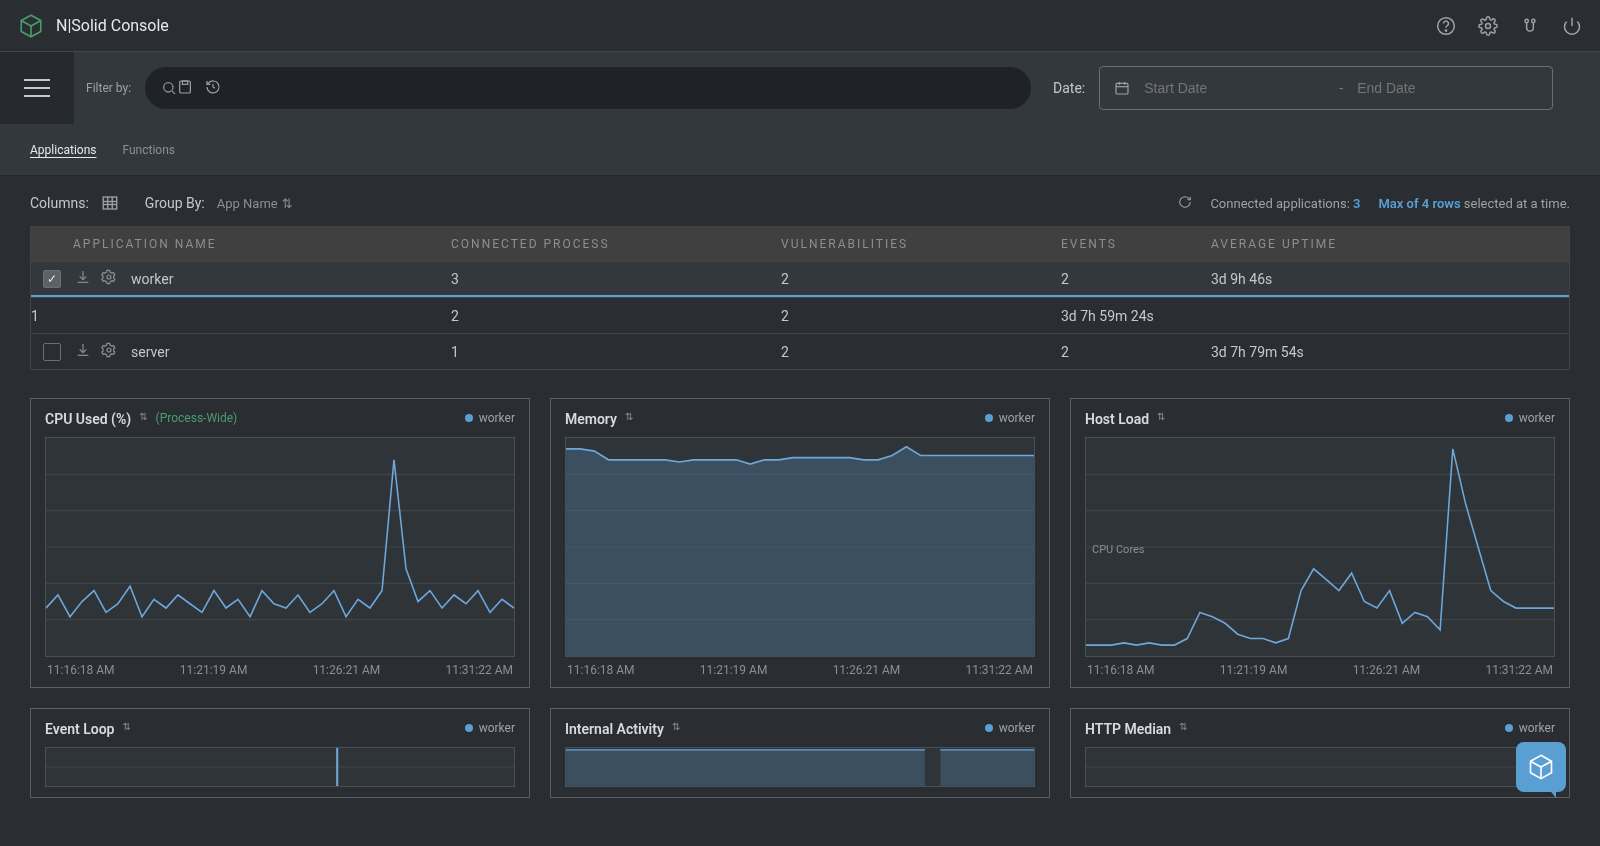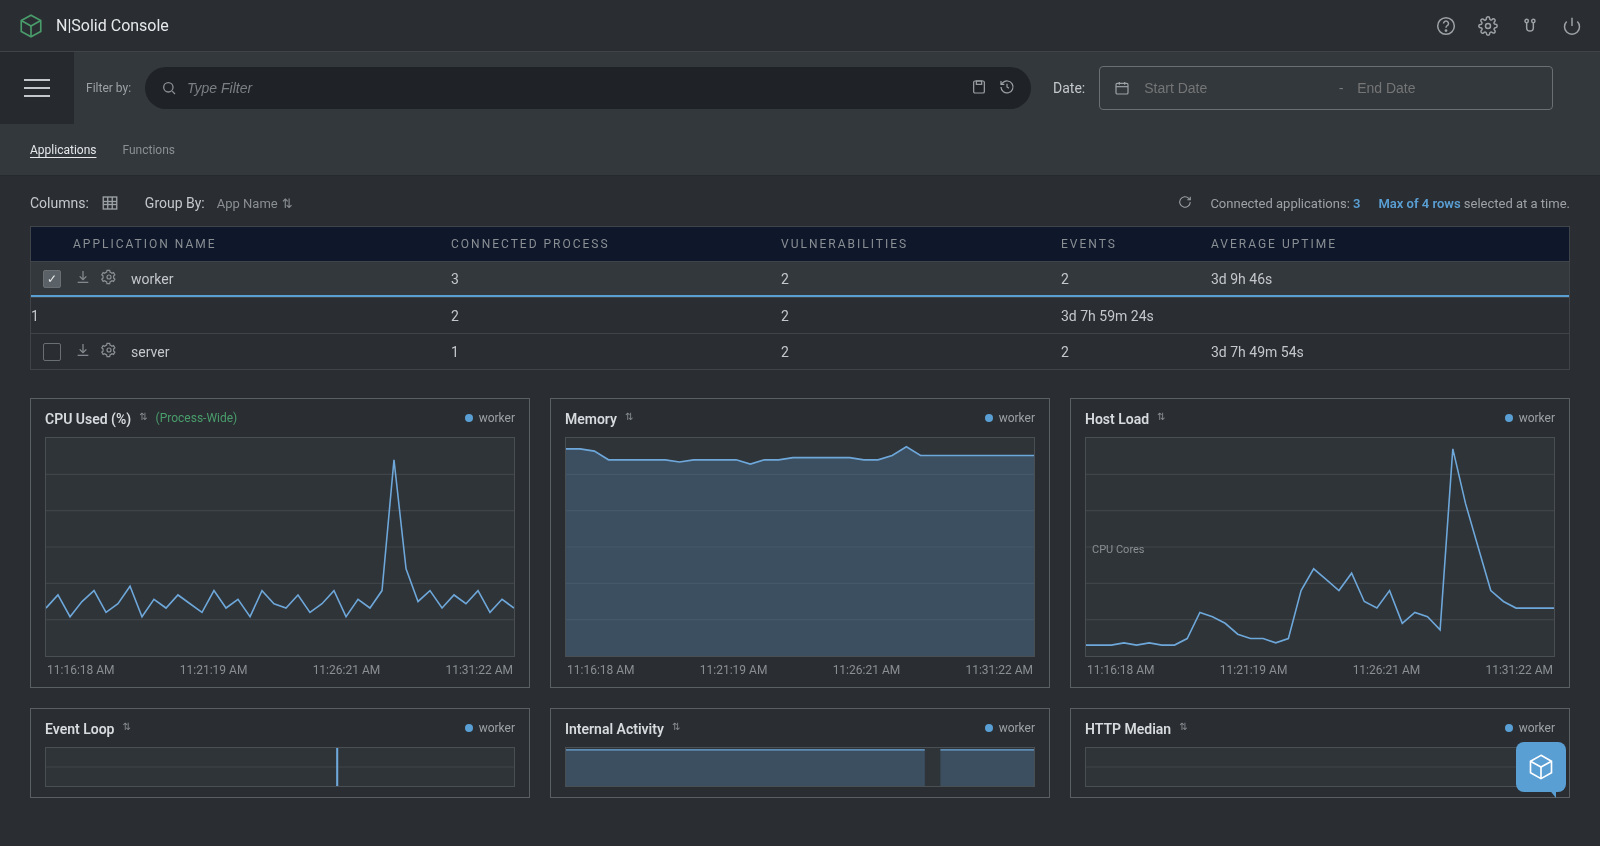--- a/index.html
+++ b/index.html
@@ -110,21 +110,21 @@
 .content::-webkit-scrollbar-thumb { background: #4a4f54; }
 .content::-webkit-scrollbar-track { background: #2a2e33; }
 
 .controls-row { display: flex; align-items: center; gap: 12px; font-size: 14px; }
 .controls-row .grid-icon { width: 18px; height: 18px; cursor: pointer; }
 .groupby-val { color: #8a8f94; font-size: 13px; display: inline-flex; align-items: flex-end; gap: 4px; cursor: pointer; }
 .right-info { margin-left: auto; display: flex; align-items: center; gap: 18px; font-size: 13px; color: #9da2a7; }
 .blue { color: #5a9fd4; font-weight: 600; }
 
 .table { margin-top: 14px; border: 1px solid #404449; }
-.thead { background: #0f172a; display: grid; grid-template-columns: 420px 330px 280px 150px 1fr; padding: 10px 0; font-size: 12px; letter-spacing: 2px; color: #8a8f94; }
+.thead { background: #404040; display: grid; grid-template-columns: 420px 330px 280px 150px 1fr; padding: 10px 0; font-size: 12px; letter-spacing: 2px; color: #8a8f94; }
 .thead div:first-child { padding-left: 42px; }
 .trow { display: grid; grid-template-columns: 420px 330px 280px 150px 1fr; align-items: center; height: 36px; border-top: 1px solid #404449; font-size: 14px; }
 .trow.selected { background: #33383d; border-bottom: 2px solid #5a9fd4; }
 .cell-app { display: flex; align-items: center; gap: 14px; padding-left: 12px; }
 .chk { width: 18px; height: 18px; border: 1px solid #6a6f74; border-radius: 2px; display: flex; align-items: center; justify-content: center; cursor: pointer; }
 .chk.checked { background: #5a6268; }
 .chk.checked::after { content: "✓"; color: #e6e8ea; font-size: 12px; }
 .row-icons { display: flex; gap: 10px; color: #8a8f94; }
 .row-icons > div { cursor: pointer; }
 
@@ -221,21 +221,20 @@
         <div></div>
         <div></div>
       </div>
   </div>
   <div class="filter-label">Filter by:</div>
   <div class="filter-input-wrap">
     <svg width="16" height="16" viewBox="0 0 24 24" fill="none" stroke="#8a8f94" stroke-width="2">
         <circle cx="11" cy="11" r="7"></circle>
         <line x1="21" y1="21" x2="16.65" y2="16.65"></line>
       </svg>
-    <input type="text" placeholder="Type Filter" style="">
     <div class="filter-icons">
       <div><svg width="16" height="16" viewBox="0 0 24 24" fill="none" stroke="currentColor" stroke-width="1.8">
             <rect x="4" y="3" width="16" height="18" rx="2"></rect>
             <rect x="8" y="3" width="8" height="5"></rect>
           </svg></div>
       <div><svg width="16" height="16" viewBox="0 0 24 24" fill="none" stroke="currentColor" stroke-width="1.8">
             <path d="M3 12a9 9 0 1 0 2.6-6.4L3 8"></path>
             <polyline points="3 3 3 8 8 8"></polyline>
             <polyline points="12 7 12 12 15 14"></polyline>
           </svg></div>
@@ -334,21 +333,21 @@
         <div><svg width="16" height="16" viewBox="0 0 24 24" fill="none" stroke="currentColor" stroke-width="1.8">
                   <circle cx="12" cy="12" r="3"></circle>
                   <path d="M19 12a7 7 0 0 0-.2-1.6l2-1.6-2-3.4-2.4 1a7 7 0 0 0-2.8-1.6L13 2h-4l-.6 2.8a7 7 0 0 0-2.8 1.6l-2.4-1-2 3.4 2 1.6A7 7 0 0 0 3 12c0 .5 0 1 .2 1.6l-2 1.6 2 3.4 2.4-1a7 7 0 0 0 2.8 1.6L9 22h4l.6-2.8a7 7 0 0 0 2.8-1.6l2.4 1 2-3.4-2-1.6c.1-.5.2-1 .2-1.6z"></path>
                 </svg></div>
       </div>
       <span>server</span>
     </div>
     <div>1</div>
     <div>2</div>
     <div>2</div>
-    <div>3d 7h 49m 54s</div>
+    <div>3d 7h 79m 54s</div>
         </div>
       </div>
   </div>
 
   <div class="charts-grid">
 
     <div class="chart-card">
       <div class="chart-header">
         <span class="chart-title">CPU Used (%)</span>
         <span class="sort-caret">⇅</span>

